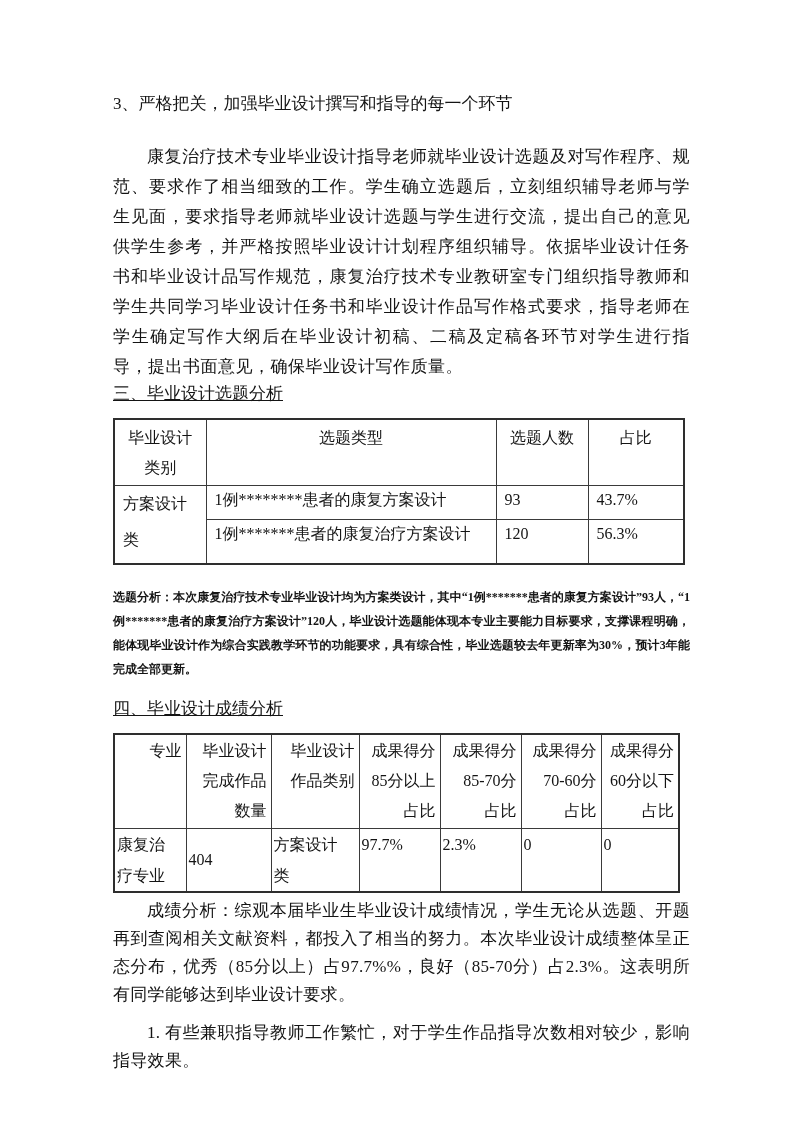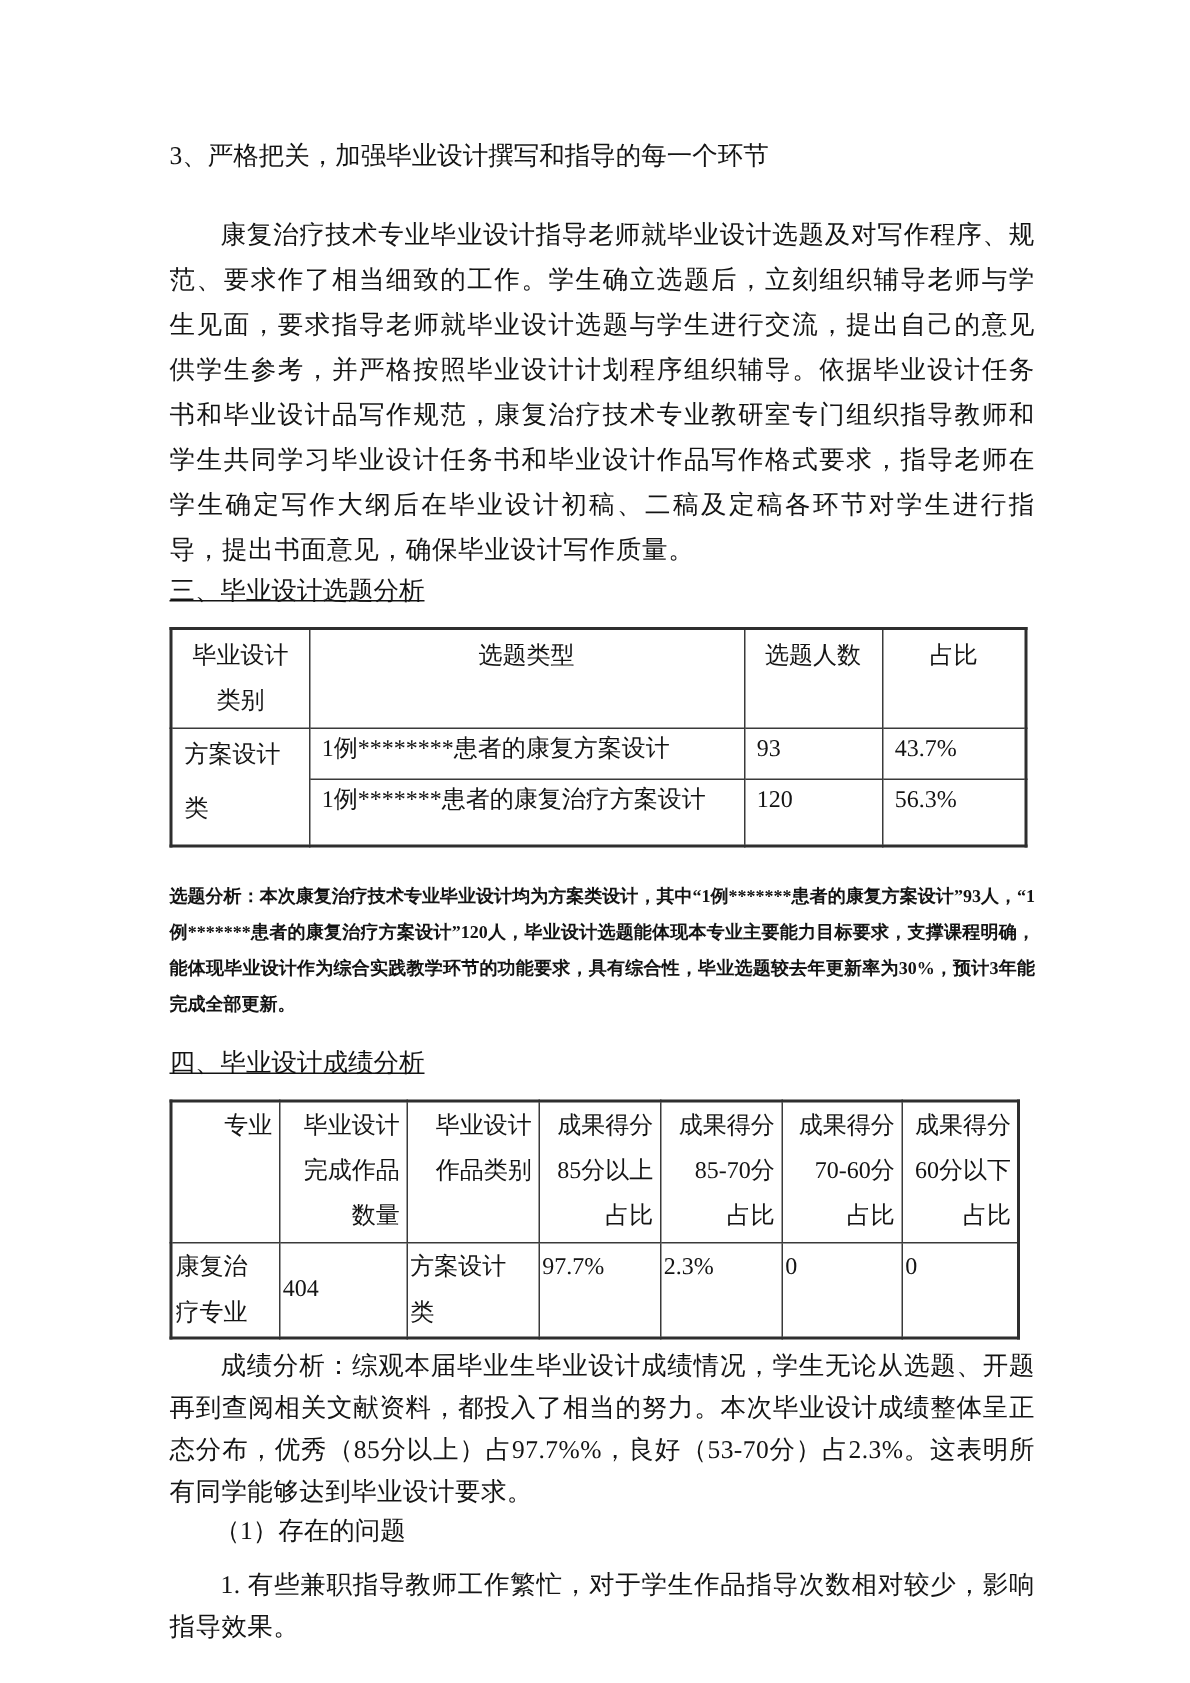--- a/index.html
+++ b/index.html
@@ -188,19 +188,18 @@
         <td class="t2-c3 pre">方案设计
 类</td>
         <td class="t2-c4">97.7%</td>
         <td class="t2-c5">2.3%</td>
         <td class="t2-c6">0</td>
         <td class="t2-c7">0</td>
       </tr>
     </tbody>
   </table>
 
-  <p class="para-score">成绩分析：综观本届毕业生毕业设计成绩情况，学生无论从选题、开题再到查阅相关文献资料，都投入了相当的努力。本次毕业设计成绩整体呈正态分布，优秀（85分以上）占97.7%%，良好（53-70分）占2.3%。这表明所有同学能够达到毕业设计要求。</p>
-
-  <div class="sub-one">（1）存在的问题</div>
+  <p class="para-score">成绩分析：综观本届毕业生毕业设计成绩情况，学生无论从选题、开题再到查阅相关文献资料，都投入了相当的努力。本次毕业设计成绩整体呈正态分布，优秀（85分以上）占97.7%%，良好（85-70分）占2.3%。这表明所有同学能够达到毕业设计要求。</p>
+
 
   <p class="para-problem">1. 有些兼职指导教师工作繁忙，对于学生作品指导次数相对较少，影响指导效果。</p>
 
 </div>
 
 </body></html>

